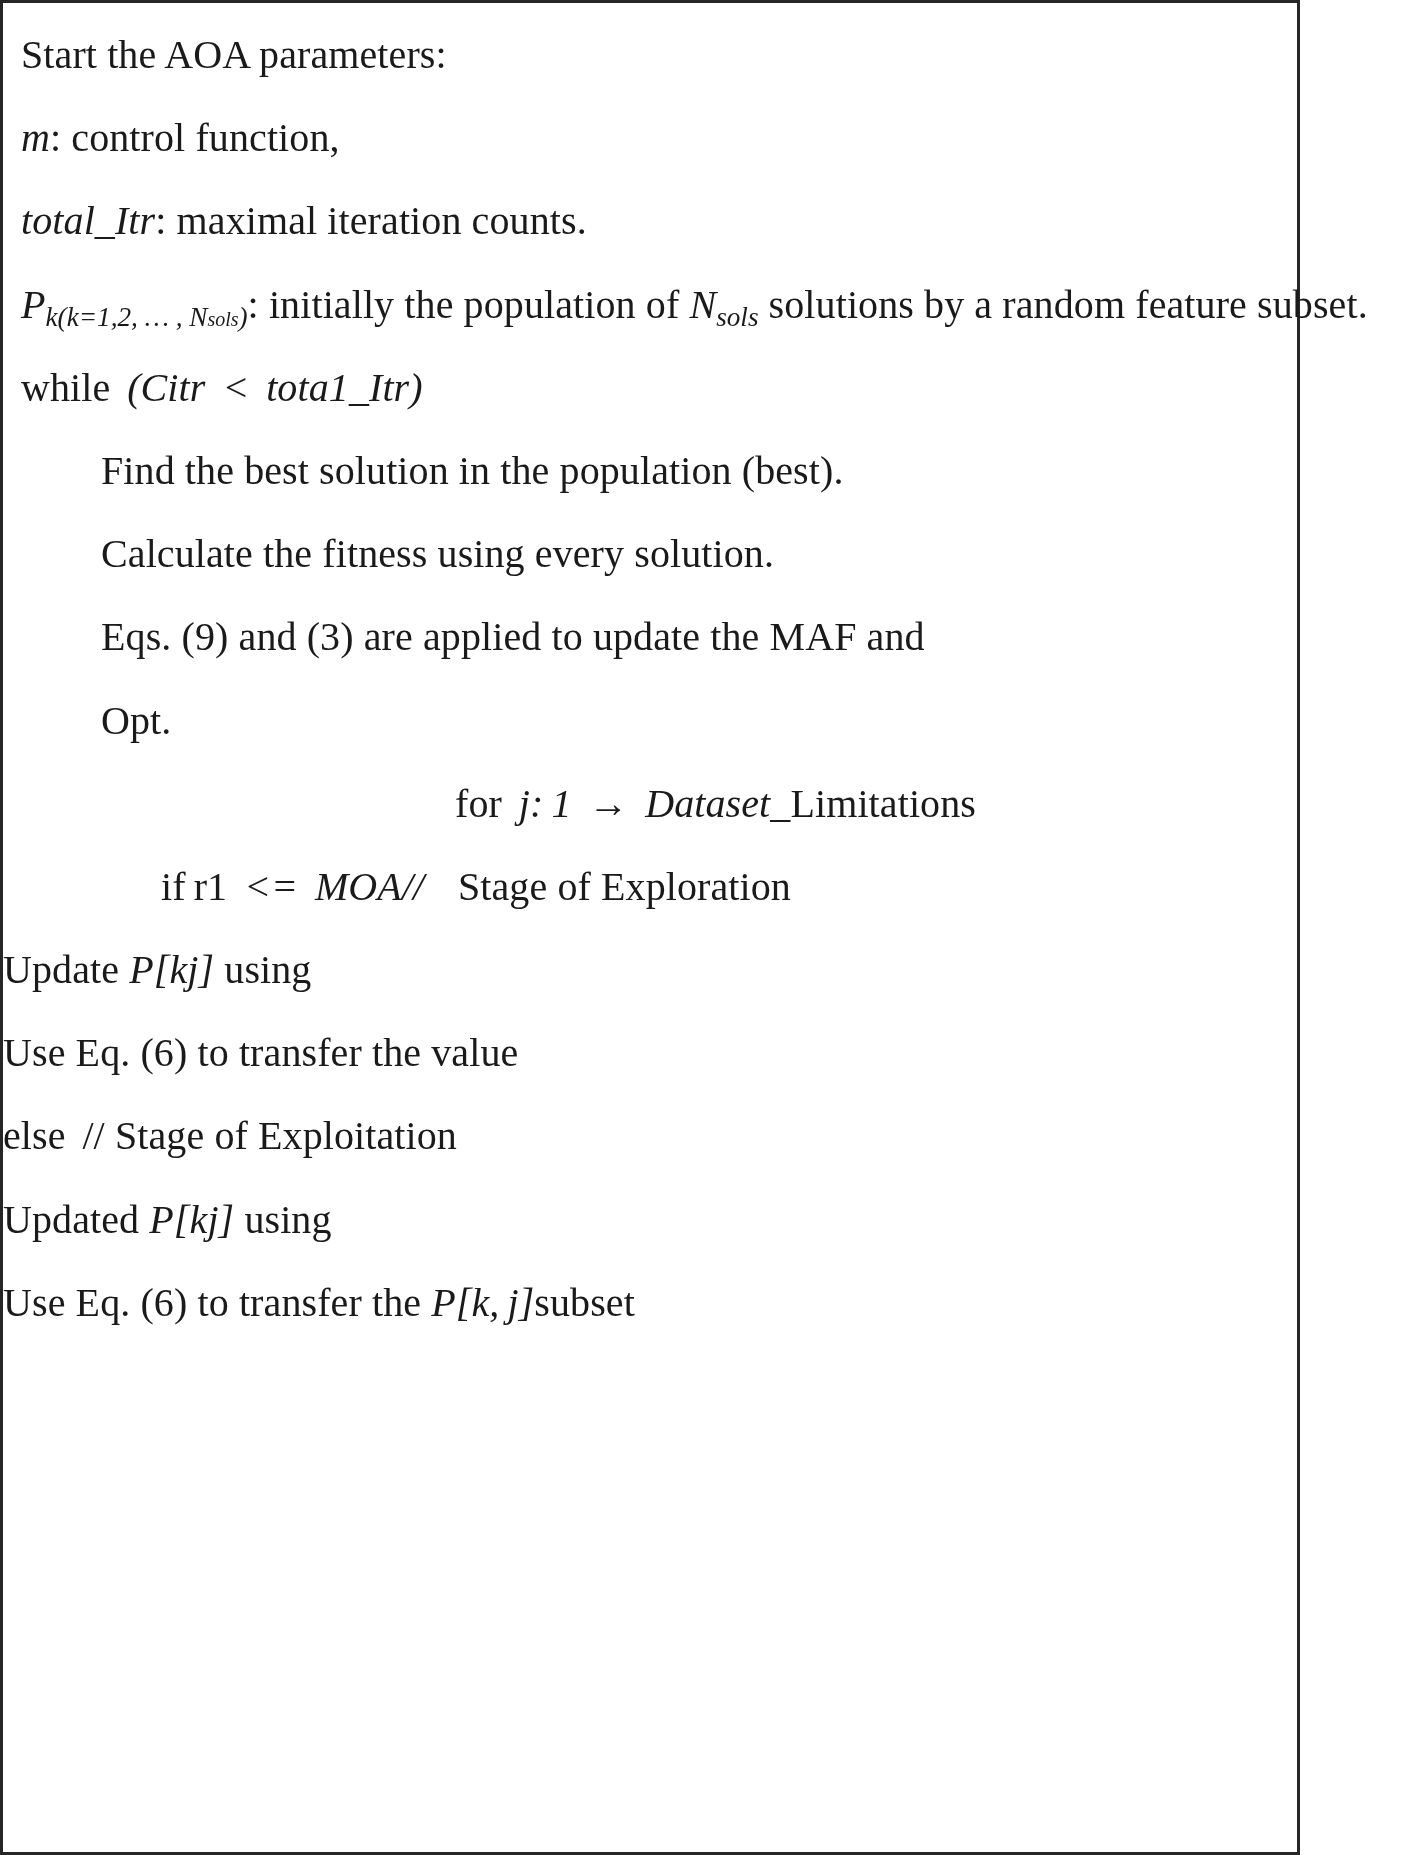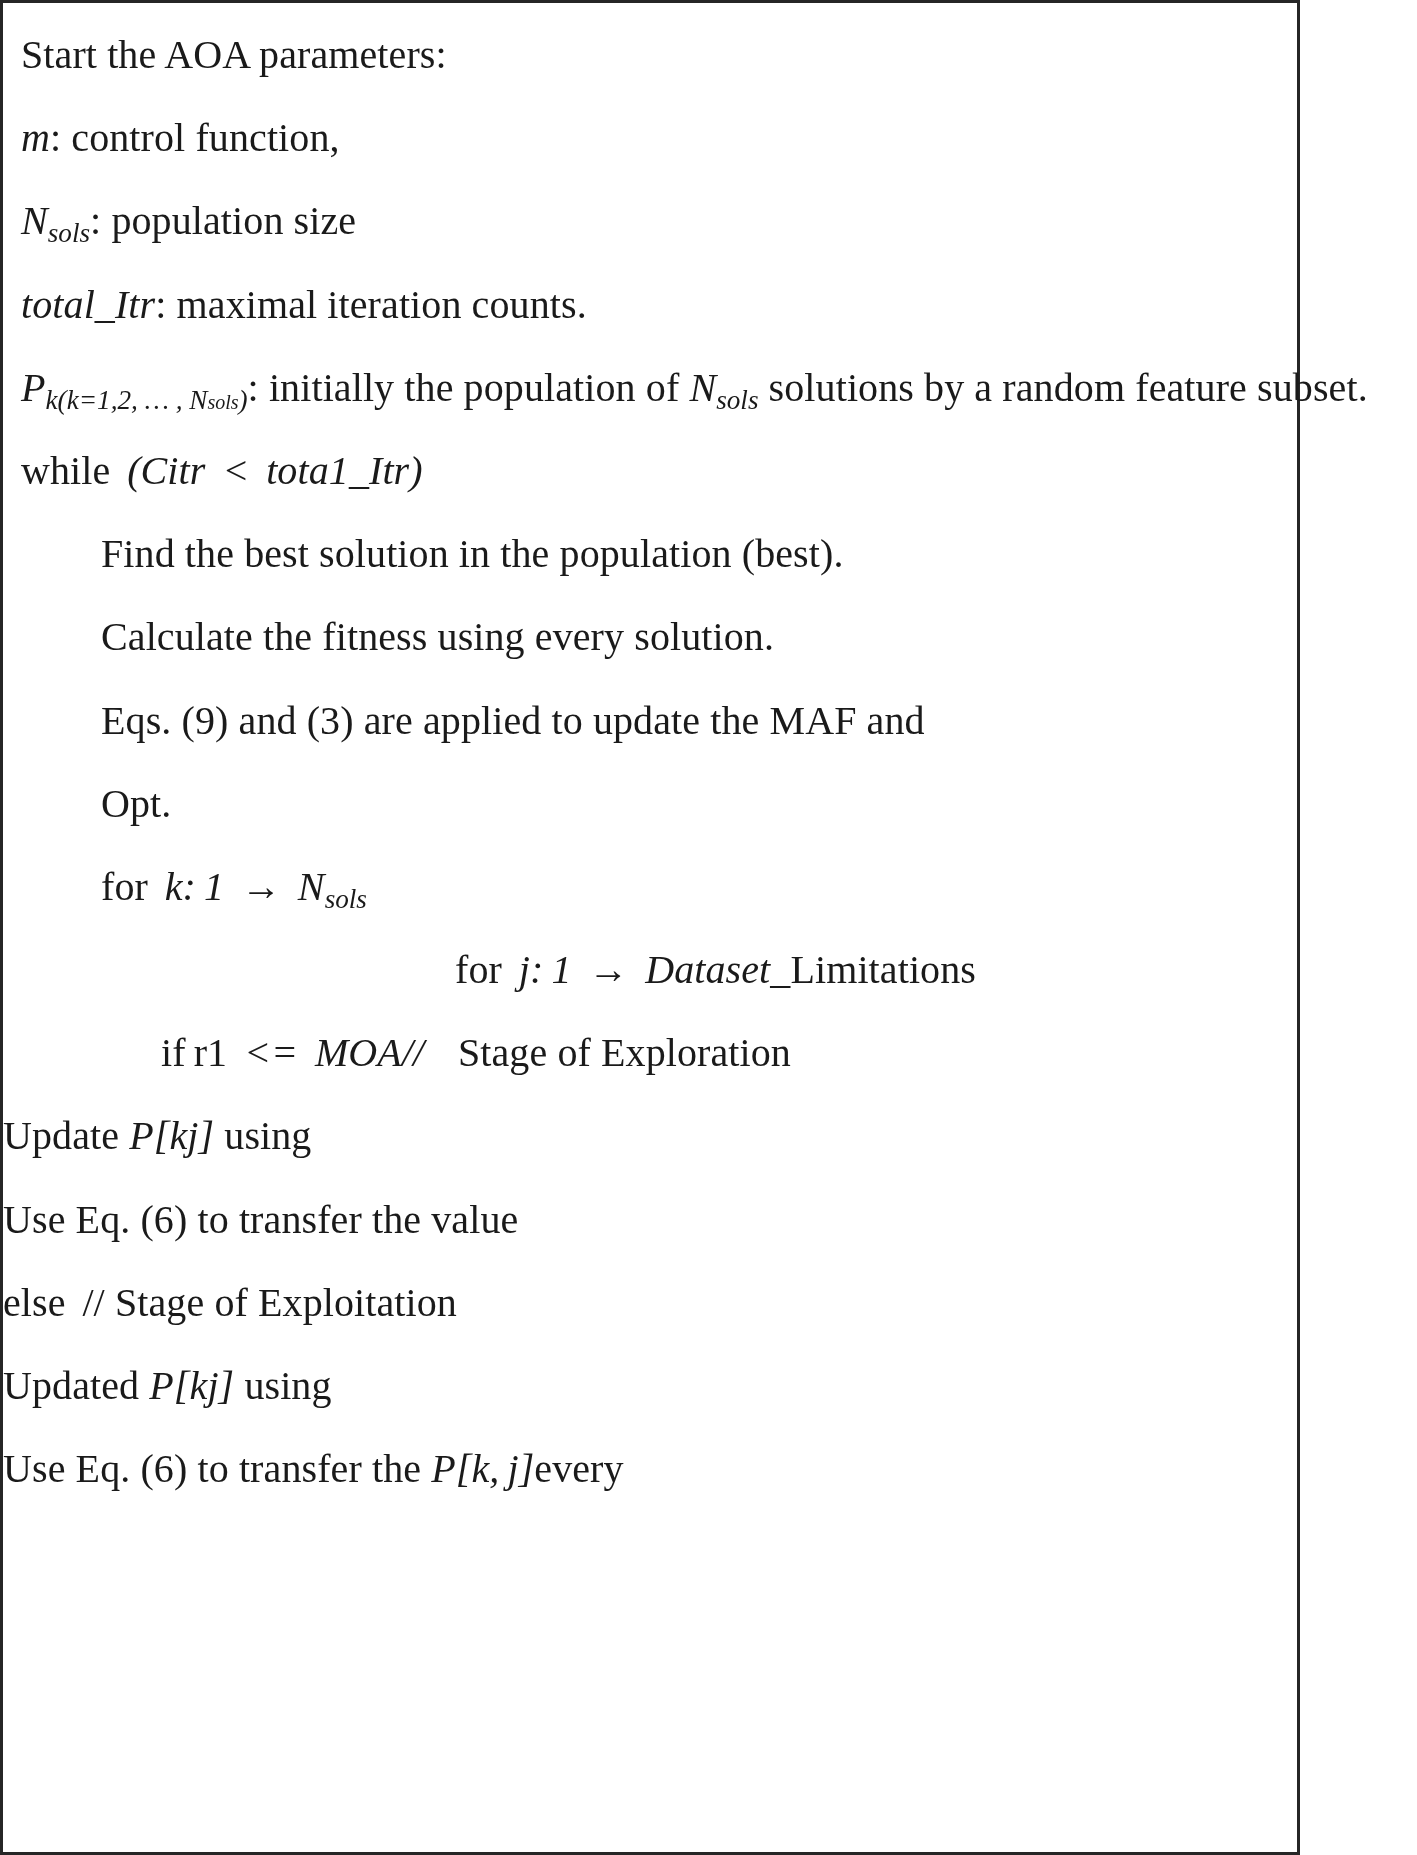--- a/index.html
+++ b/index.html
@@ -64,23 +64,20 @@
 
   <div class="algo-line ind-0">
     <span>Start the AOA parameters:</span>
   </div>
 
 
   <div class="algo-line ind-0">
     <span class="mi">m</span><span>: control function,</span>
   </div>
 
-  <div class="algo-line ind-0">
-    <span class="mi">N</span><span class="sub">sols</span><span>: population size</span>
-  </div>
 
   <div class="algo-line ind-0">
     <span class="mi">total_Itr</span><span>: maximal iteration counts.</span>
   </div>
 
   <div class="algo-line ind-0">
     <span class="mi">P</span><span class="sub">k(k=1,2</span><span class="sub">, … , </span><span class="sub">N</span><span class="sub" style="font-size:0.5em;vertical-align:-0.42em">sols</span><span class="sub">)</span><span>: initially the population of </span><span class="mi">N</span><span class="sub">sols</span><span> solutions by a random feature subset.</span>
   </div>
 
   <div class="algo-line ind-0">
@@ -96,23 +93,20 @@
   </div>
 
   <div class="algo-line ind-1">
     <span>Eqs. (9) and (3) are applied to update the MAF and</span>
   </div>
 
   <div class="algo-line ind-1">
     <span>Opt.</span>
   </div>
 
-  <div class="algo-line ind-1">
-    <span>for</span><span class="gap"></span><span class="mi">k</span><span class="mi">:</span><span class="gap-sm"></span><span class="num-it">1</span><span class="gap"></span><span>→</span><span class="gap"></span><span class="mi">N</span><span class="sub">sols</span>
-  </div>
 
   <div class="algo-line ind-2">
     <span>for</span><span class="gap"></span><span class="mi">j</span><span class="mi">:</span><span class="gap-sm"></span><span class="num-it">1</span><span class="gap"></span><span>→</span><span class="gap"></span><span class="mi">Dataset_</span><span>Limitations</span>
   </div>
 
   <div class="algo-line ind-3">
     <span>if</span><span class="gap-sm"></span><span>r1</span><span class="gap"></span><span class="mi">&lt;=</span><span class="gap"></span><span class="mi">MOA//</span><span class="gap"></span><span class="gap"></span><span>Stage of Exploration</span>
   </div>
 
   <div class="algo-line ind-4">
@@ -125,16 +119,16 @@
 
   <div class="algo-line ind-3b">
     <span>else</span><span class="gap"></span><span>// Stage of Exploitation</span>
   </div>
 
   <div class="algo-line ind-4">
     <span>Updated </span><span class="mi">P</span><span class="mi">[</span><span class="mi">kj</span><span class="mi">]</span><span> using</span>
   </div>
 
   <div class="algo-line ind-4">
-    <span>Use Eq. (6) to transfer the </span><span class="mi">P</span><span class="mi">[</span><span class="mi">k</span><span class="mi">,</span><span class="gap-sm"></span><span class="mi">j</span><span class="mi">]</span><span>every</span>
+    <span>Use Eq. (6) to transfer the </span><span class="mi">P</span><span class="mi">[</span><span class="mi">k</span><span class="mi">,</span><span class="gap-sm"></span><span class="mi">j</span><span class="mi">]</span><span>subset</span>
   </div>
 
 </div>
 
 </body></html>

